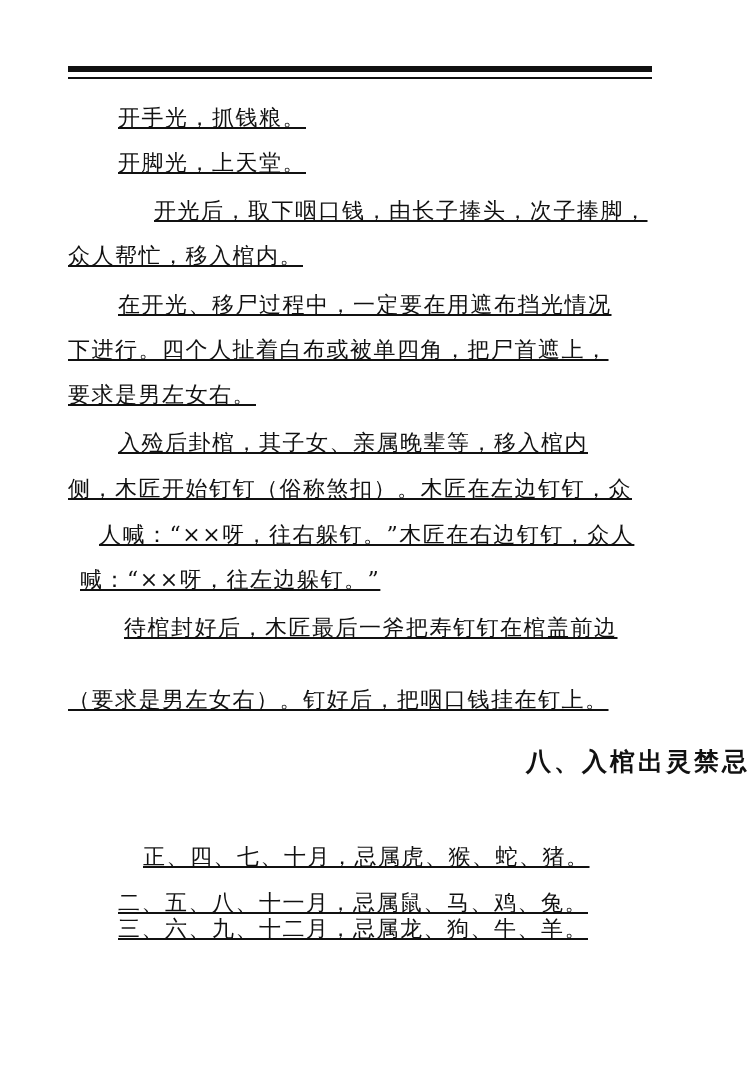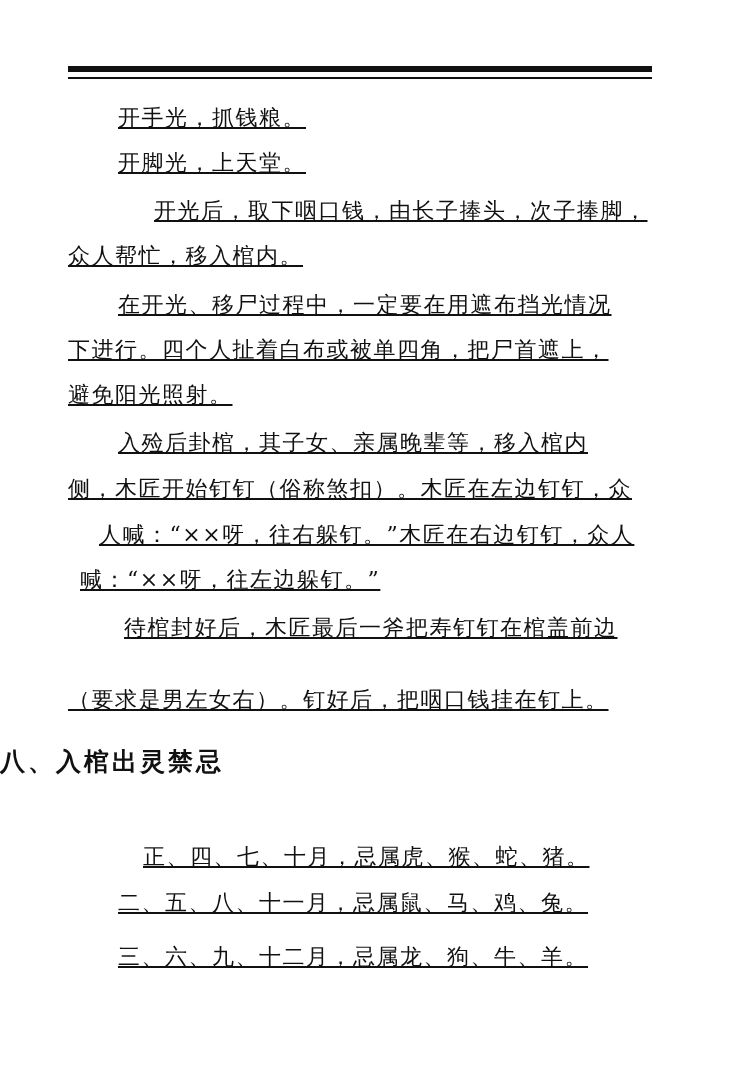--- a/index.html
+++ b/index.html
@@ -22,48 +22,48 @@
     .line {
       position: absolute;
       font-size: 22px;
       line-height: 30px;
       white-space: nowrap;
       letter-spacing: 1.5px;
       text-decoration: underline;
     }
     .heading {
       position: absolute;
-      left: 0; width: 750px; text-align: left;
+      left: 0; width: 750px; text-align: right;
       top: 745px;
       font-size: 25px;
       font-weight: bold;
       letter-spacing: 3px;
     }
   </style>
 </head>
 <body>
 
 <div class="rule-thick"></div>
 <div class="rule-thin"></div>
 
 <div class="line" style="left:118px;top:103px;">开手光，抓钱粮。</div>
 <div class="line" style="left:118px;top:148px;">开脚光，上天堂。</div>
 
 <div class="line" style="left:118px;top:196px;margin-left:36px;">开光后，取下咽口钱，由长子捧头，次子捧脚，</div>
 <div class="line" style="left:68px;top:241px;">众人帮忙，移入棺内。</div>
 
 <div class="line" style="left:118px;top:290px;text-align:center;">在开光、移尸过程中，一定要在用遮布挡光情况</div>
 <div class="line" style="left:68px;top:335px;">下进行。四个人扯着白布或被单四角，把尸首遮上，</div>
-<div class="line" style="left:68px;top:380px;">避免阳光照射。</div>
+<div class="line" style="left:68px;top:380px;">要求是男左女右。</div>
 
 <div class="line" style="left:118px;top:428px;">入殓后卦棺，其子女、亲属晚辈等，移入棺内</div>
 <div class="line" style="left:68px;top:474px;">侧，木匠开始钉钉（俗称煞扣）。木匠在左边钉钉，众</div>
 <div class="line" style="left:68px;top:520px;margin-left:31px;">人喊：“××呀，往右躲钉。”木匠在右边钉钉，众人</div>
 <div class="line" style="left:80px;top:565px;">喊：“××呀，往左边躲钉。”</div>
 
 <div class="line" style="left:118px;top:613px;margin-left:6px;">待棺封好后，木匠最后一斧把寿钉钉在棺盖前边</div>
 <div class="line" style="left:68px;top:668px;margin-top:17px;">（要求是男左女右）。钉好后，把咽口钱挂在钉上。</div>
 
 <div class="heading">八、入棺出灵禁忌</div>
 
 <div class="line" style="left:118px;top:842px;margin-left:25px;">正、四、七、十月，忌属虎、猴、蛇、猪。</div>
 <div class="line" style="left:118px;top:888px;">二、五、八、十一月，忌属鼠、马、鸡、兔。</div>
-<div class="line" style="left:118px;top:942px;">三、六、九、十二月，忌属龙、狗、牛、羊。</div>
+<div class="line" style="left:118px;top:914px;">三、六、九、十二月，忌属龙、狗、牛、羊。</div>
 
 </body></html>

